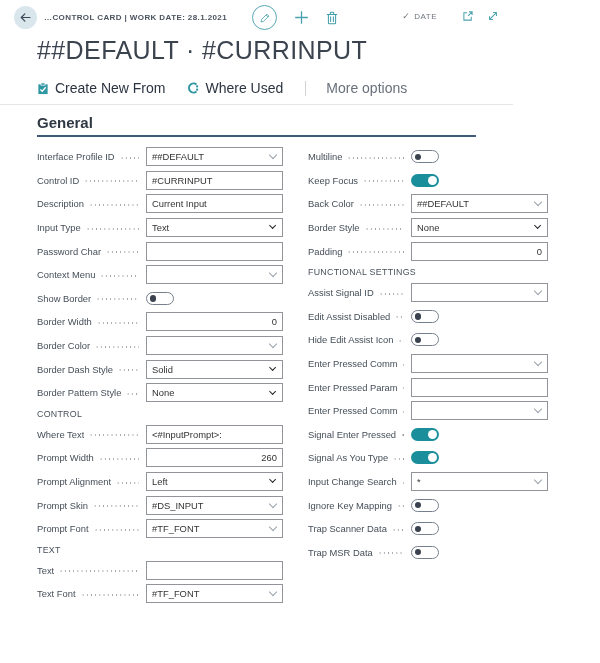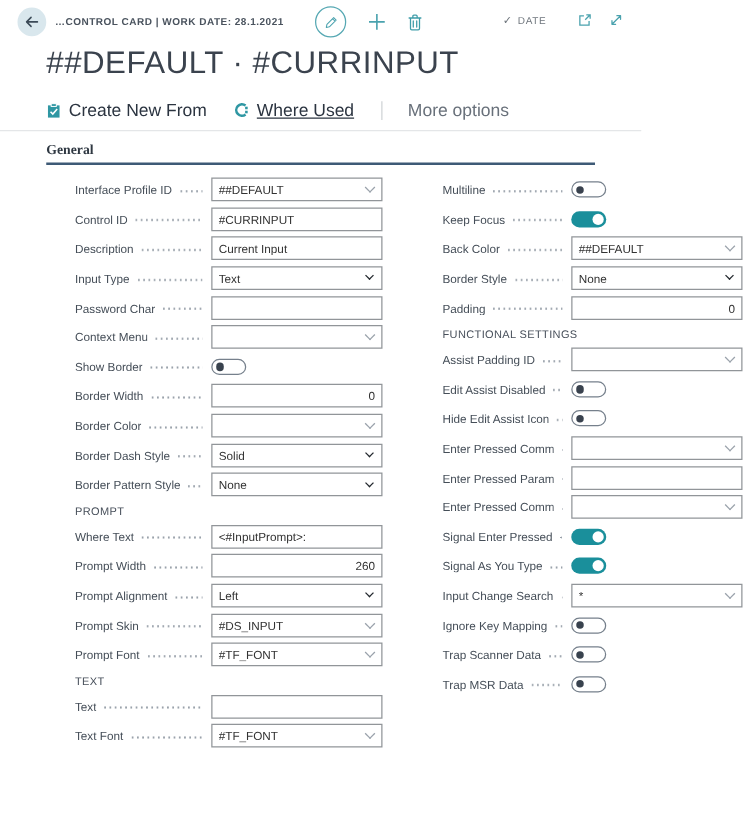--- a/index.html
+++ b/index.html
@@ -44,33 +44,33 @@
   }
 
   
   .actionbar{
     margin:13px 0 0 37px;height:20px;display:flex;align-items:center;font-size:9.5px;
   }
   .abtn{
     background:none;border:none;padding:0;cursor:pointer;display:flex;align-items:center;gap:6px;
     font-family:inherit;font-size:14px;color:#2b3440;white-space:nowrap;
   }
-  .abtn + .abtn{margin-left:22px;text-decoration:underline;}
+  .abtn + .abtn{margin-left:22px;}
   .vdiv{width:1px;height:15px;background:#cfd3d6;margin:0 20px 0 22px;}
   .more{color:#68707a;}
 
   .hrule{margin-top:6px;border-top:1px solid #e4e6e8;width:100%;}
 
   
   .section-title{
     margin:9px 37px 0 37px;padding-bottom:4px;border-bottom:2px solid var(--underline);
-    font-size:11px;font-weight:700;color:#2f3842;cursor:pointer;font-family:Liberation Serif, serif;
+    font-size:15px;font-weight:700;color:#2f3842;cursor:pointer;
   }
   .columns{margin:8px 37px 0 37px;display:flex;gap:25px;}
-  .col{flex:none;margin-left:23px;}
+  .col{flex:none;}
   .col.left{width:246px;}
   .col.right{width:240px;}
 
   .row{display:flex;align-items:center;height:23.6px;}
   .lbl{
     font-size:9.4px;color:var(--label);white-space:nowrap;overflow:hidden;
     flex-shrink:1;min-width:0;
   }
   .dots{
     flex:1;height:2px;margin:2px 7px 0 5px;min-width:2px;
@@ -259,21 +259,21 @@
           </div>
         </div>
         <div class="row">
           <span class="lbl">Border Pattern Style</span>
           <span class="dots"></span>
           <div class="box select">
             <span class="value">None</span>
             <span class="chev"></span>
           </div>
         </div>
-        <div class="subheader">PROMPT</div>
+        <div class="subheader">CONTROL</div>
         <div class="row">
           <span class="lbl">Where Text</span>
           <span class="dots"></span>
           <div class="box text">
             <span class="value">&lt;#InputPrompt&gt;:</span>
           </div>
         </div>
         <div class="row">
           <span class="lbl">Prompt Width</span>
           <span class="dots"></span>
@@ -359,21 +359,21 @@
         </div>
         <div class="row">
           <span class="lbl">Padding</span>
           <span class="dots"></span>
           <div class="box number">
             <span class="value">0</span>
           </div>
         </div>
         <div class="subheader">FUNCTIONAL SETTINGS</div>
         <div class="row">
-          <span class="lbl">Assist Padding ID</span>
+          <span class="lbl">Assist Signal ID</span>
           <span class="dots"></span>
           <div class="box lookup">
             <span class="value"></span>
             <span class="chev"></span>
           </div>
         </div>
         <div class="row">
           <span class="lbl">Edit Assist Disabled</span>
           <span class="dots"></span>
           <div class="tcell">

